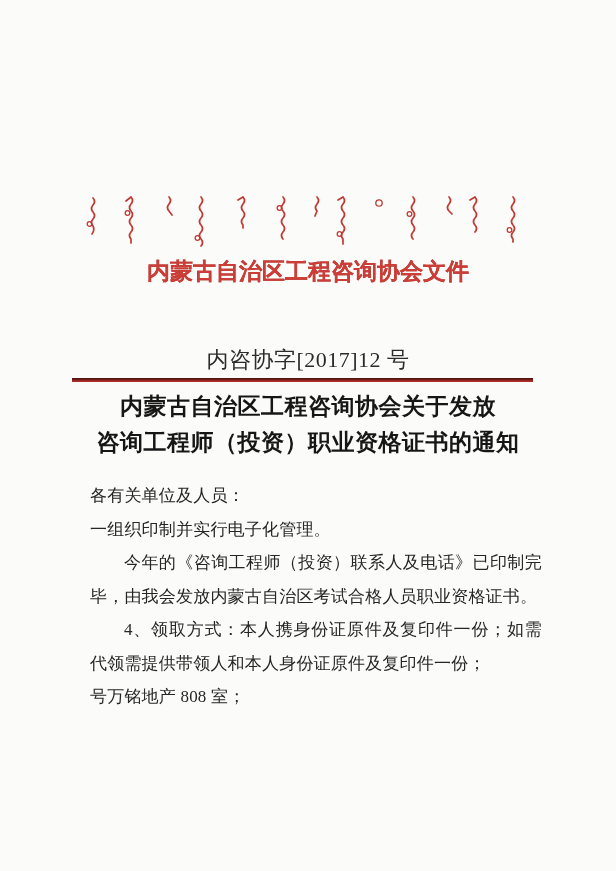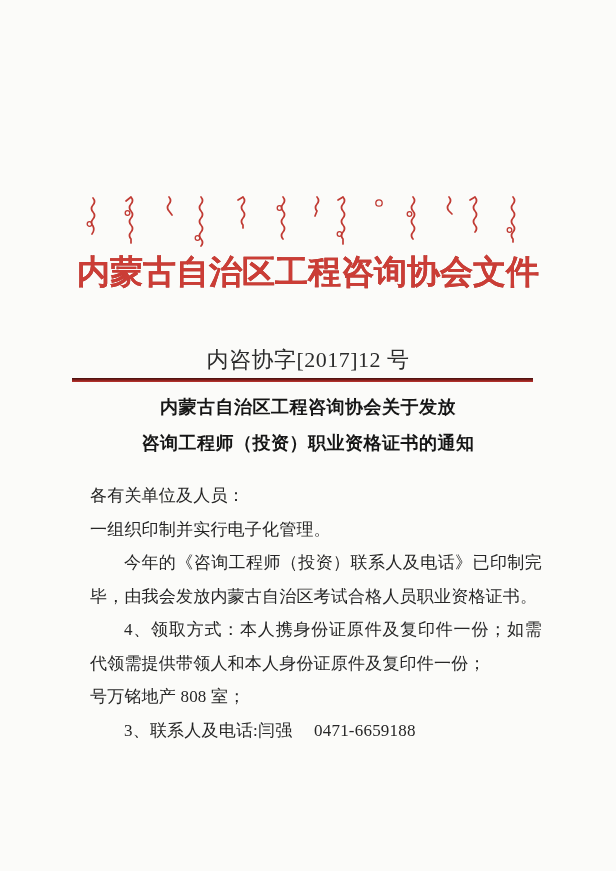--- a/index.html
+++ b/index.html
@@ -12,21 +12,21 @@
     font-family:"Liberation Serif","DejaVu Serif",serif;
   }
   .mongolian {
     position:absolute;
     top:194px; left:83px;
   }
   .org-title {
     position:absolute;
     top:250px; left:0; width:100%;
     text-align:center;
-    font-size:33px;
+    font-size:23px;
     font-weight:bold;
     color:#cb3d36;
     line-height:44px;
     letter-spacing:0px;
     text-shadow:0 0 0.6px #a52c26;
   }
   .doc-number {
     position:absolute;
     top:348px; left:0; width:100%;
     text-align:center;
@@ -38,21 +38,21 @@
   .red-rule {
     position:absolute;
     top:378px; left:72px;
     width:461px; height:4px;
     background:linear-gradient(180deg,#40100e 0%, #7e1d1a 45%, #bd3530 100%);
   }
   .notice-title {
     position:absolute;
     top:389px; left:0; width:100%;
     text-align:center;
-    font-size:18px;
+    font-size:23px;
     font-weight:bold;
     color:#161616;
     line-height:36px;
     letter-spacing:0.5px;
   }
   .body-block {
     position:absolute;
     top:453px; left:90px;
     width:452px;
     font-size:17px;
@@ -123,16 +123,15 @@
     <div class="line">一组织印制并实行电子化管理。</div>
 
     <div class="line indent just">今年的《咨询工程师（投资）联系人及电话》已印制完</div>
     <div class="line">毕，由我会发放内蒙古自治区考试合格人员职业资格证书。</div>
 
     <div class="line indent just">4、领取方式：本人携身份证原件及复印件一份；如需</div>
     <div class="line">代领需提供带领人和本人身份证原件及复印件一份；</div>
 
     <div class="line">号万铭地产 808 室；</div>
 
-    <div class="line indent">3、联系人及电话:闫强　 0471-6659188</div>
   </div>
 
 </div>
 
 </body></html>

